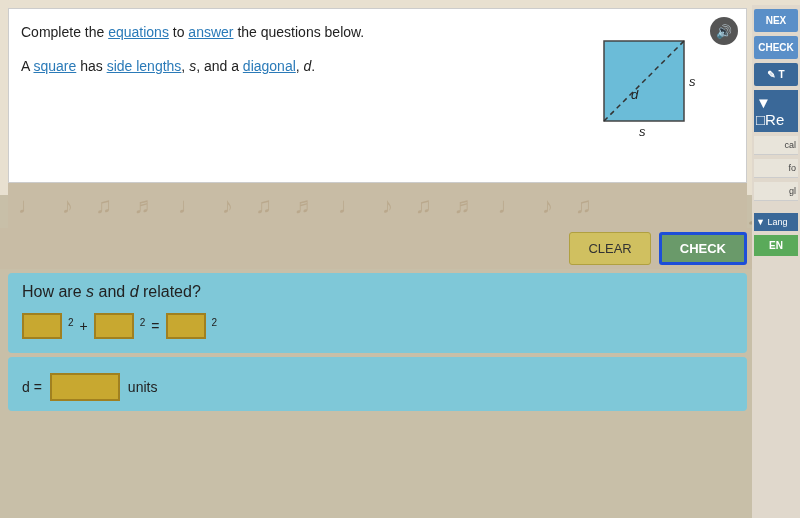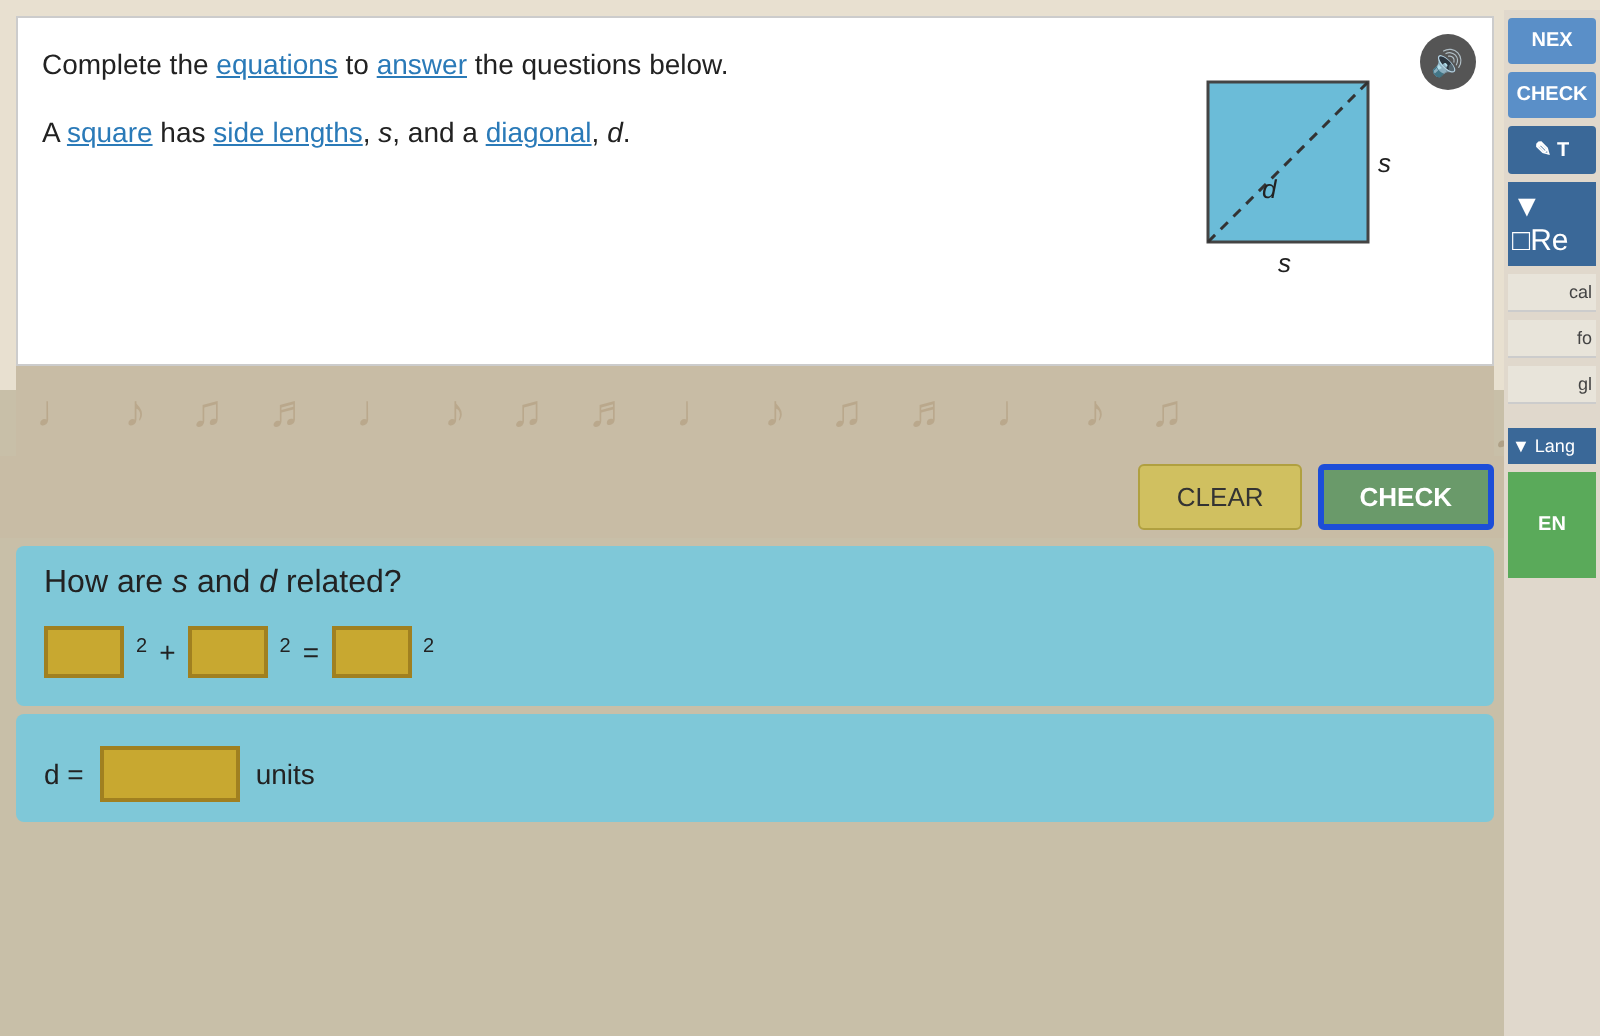--- a/index.html
+++ b/index.html
@@ -258,21 +258,21 @@
       padding: 4px 2px;
       margin-top: 8px;
     }
 
     .sidebar-en {
       width: 44px;
       background: #5aaa5a;
       color: white;
       font-size: 10px;
       font-weight: bold;
-      padding: 21px 2px;
+      padding: 5px 2px;
       text-align: center;
       cursor: pointer;
     }
 
     
     .diagram-svg {
       display: block;
     }
   </style>
 </head>

